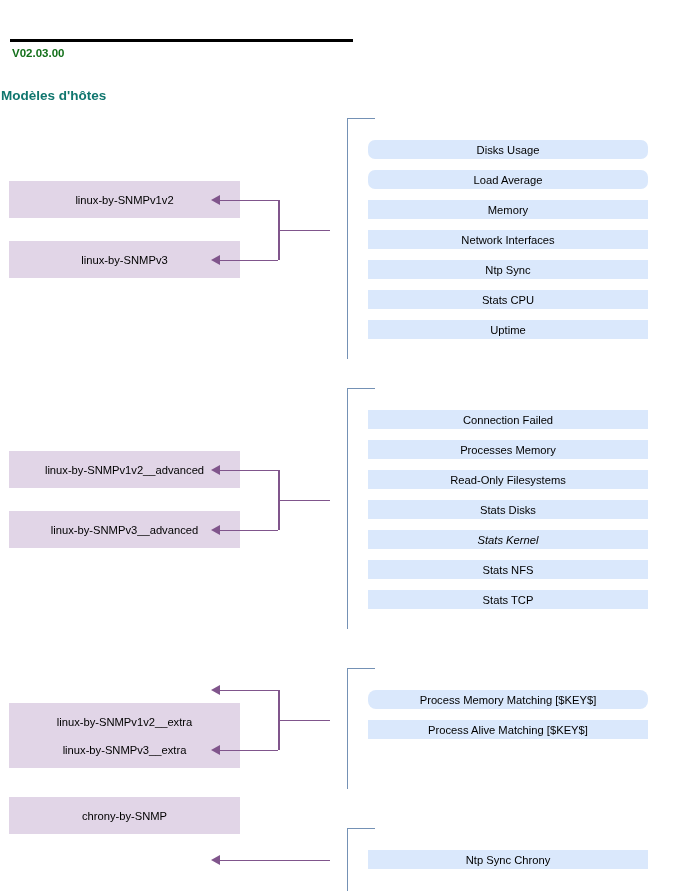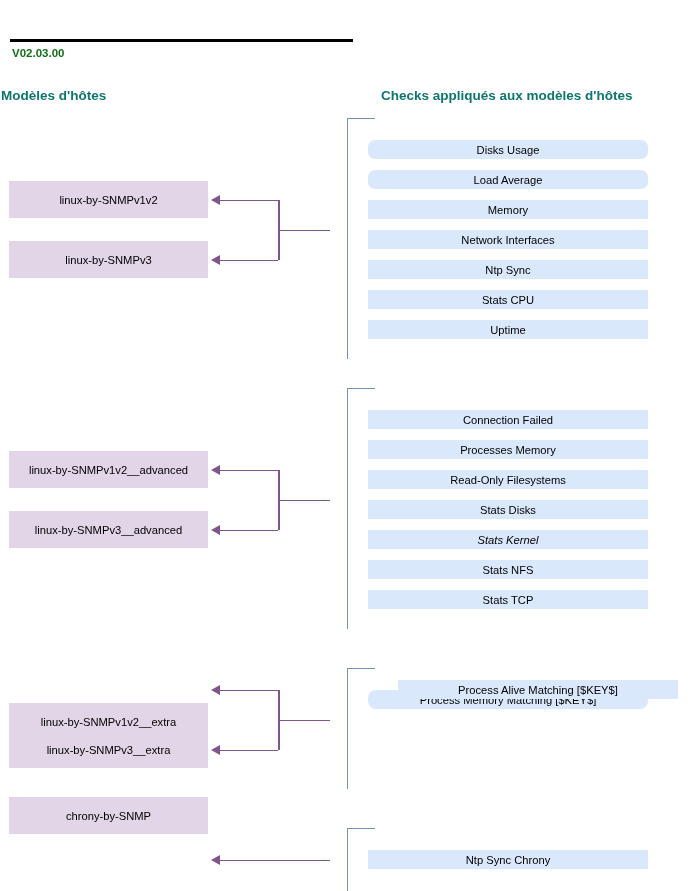--- a/index.html
+++ b/index.html
@@ -57,21 +57,21 @@
     color: #0f766e;
     white-space: nowrap;
   }
   .col-heading.left  { left: 1px;  top: 88px; }
   .col-heading.right { left: 381px; top: 88px; }
 
   
   .host-box {
     position: absolute;
     left: 9px;
-    width: 199px;
+    width: 231px;
     height: 37px;
     background: #e1d5e7;
     display: flex;
     align-items: center;
     justify-content: center;
     font-size: 11.2px;
     color: #000000;
     text-align: center;
     box-sizing: border-box;
     padding: 0 4px;
@@ -132,21 +132,20 @@
 </style>
 </head>
 <body>
 
 <div id="page">
 
   <div class="title-rule"></div>
   <div class="version">V02.03.00</div>
 
   <div class="col-heading left">Modèles d'hôtes</div>
-  <div class="col-heading right">Checks appliqués aux modèles d'hôtes</div>
 
   <div id="diagram-body">
       <div class="host-box" style="top: 181px;">linux-by-SNMPv1v2</div>
       <div class="host-box" style="top: 241px;">linux-by-SNMPv3</div>
       <div class="check-row" style="top: 140px; border-radius: 7px;">Disks Usage</div>
       <div class="check-row" style="top: 170px; border-radius: 7px;">Load Average</div>
       <div class="check-row" style="top: 200px;">Memory</div>
       <div class="check-row" style="top: 230px;">Network Interfaces</div>
       <div class="check-row" style="top: 260px;">Ntp Sync</div>
       <div class="check-row" style="top: 290px;">Stats CPU</div>
@@ -174,21 +173,21 @@
         <div class="conn-vert" style="left: 278px; top: 469.5px; height: 60px;"></div>
         <div class="conn-horz" style="left: 214px; top: 469.5px; width: 64px;"></div>
         <div class="conn-horz" style="left: 214px; top: 529.5px; width: 64px;"></div>
         <div class="conn-horz" style="left: 278px; top: 499.5px; width: 52px;"></div>
         <div class="arrow-head" style="left: 211px; top: 465.3px;"></div>
         <div class="arrow-head" style="left: 211px; top: 525.3px;"></div>
       </div>
       <div class="host-box" style="top: 671px; margin-top: 32px;">linux-by-SNMPv1v2__extra</div>
       <div class="host-box" style="top: 731px;">linux-by-SNMPv3__extra</div>
       <div class="check-row" style="top: 690px; border-radius: 8px;">Process Memory Matching [$KEY$]</div>
-      <div class="check-row" style="top: 680px; margin-left: 30px;">Process Alive Matching [$KEY$]</div>
+      <div class="check-row" style="top: 720px;">Process Alive Matching [$KEY$]</div>
       <div class="bracket" style="top: 668px; height: 121px;"></div>
       <div class="conn">
         <div class="conn-vert" style="left: 278px; top: 689.5px; height: 60px;"></div>
         <div class="conn-horz" style="left: 214px; top: 689.5px; width: 64px;"></div>
         <div class="conn-horz" style="left: 214px; top: 749.5px; width: 64px;"></div>
         <div class="conn-horz" style="left: 278px; top: 719.5px; width: 52px;"></div>
         <div class="arrow-head" style="left: 211px; top: 685.3px;"></div>
         <div class="arrow-head" style="left: 211px; top: 745.3px;"></div>
       </div>
       <div class="host-box" style="top: 797px;">chrony-by-SNMP</div>

